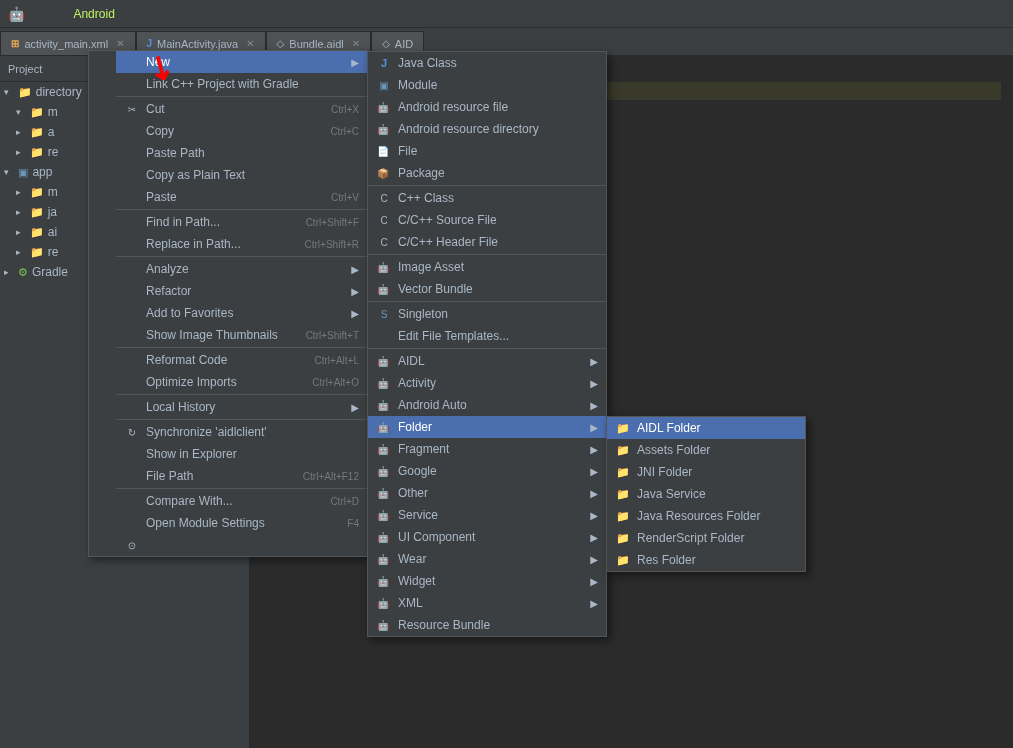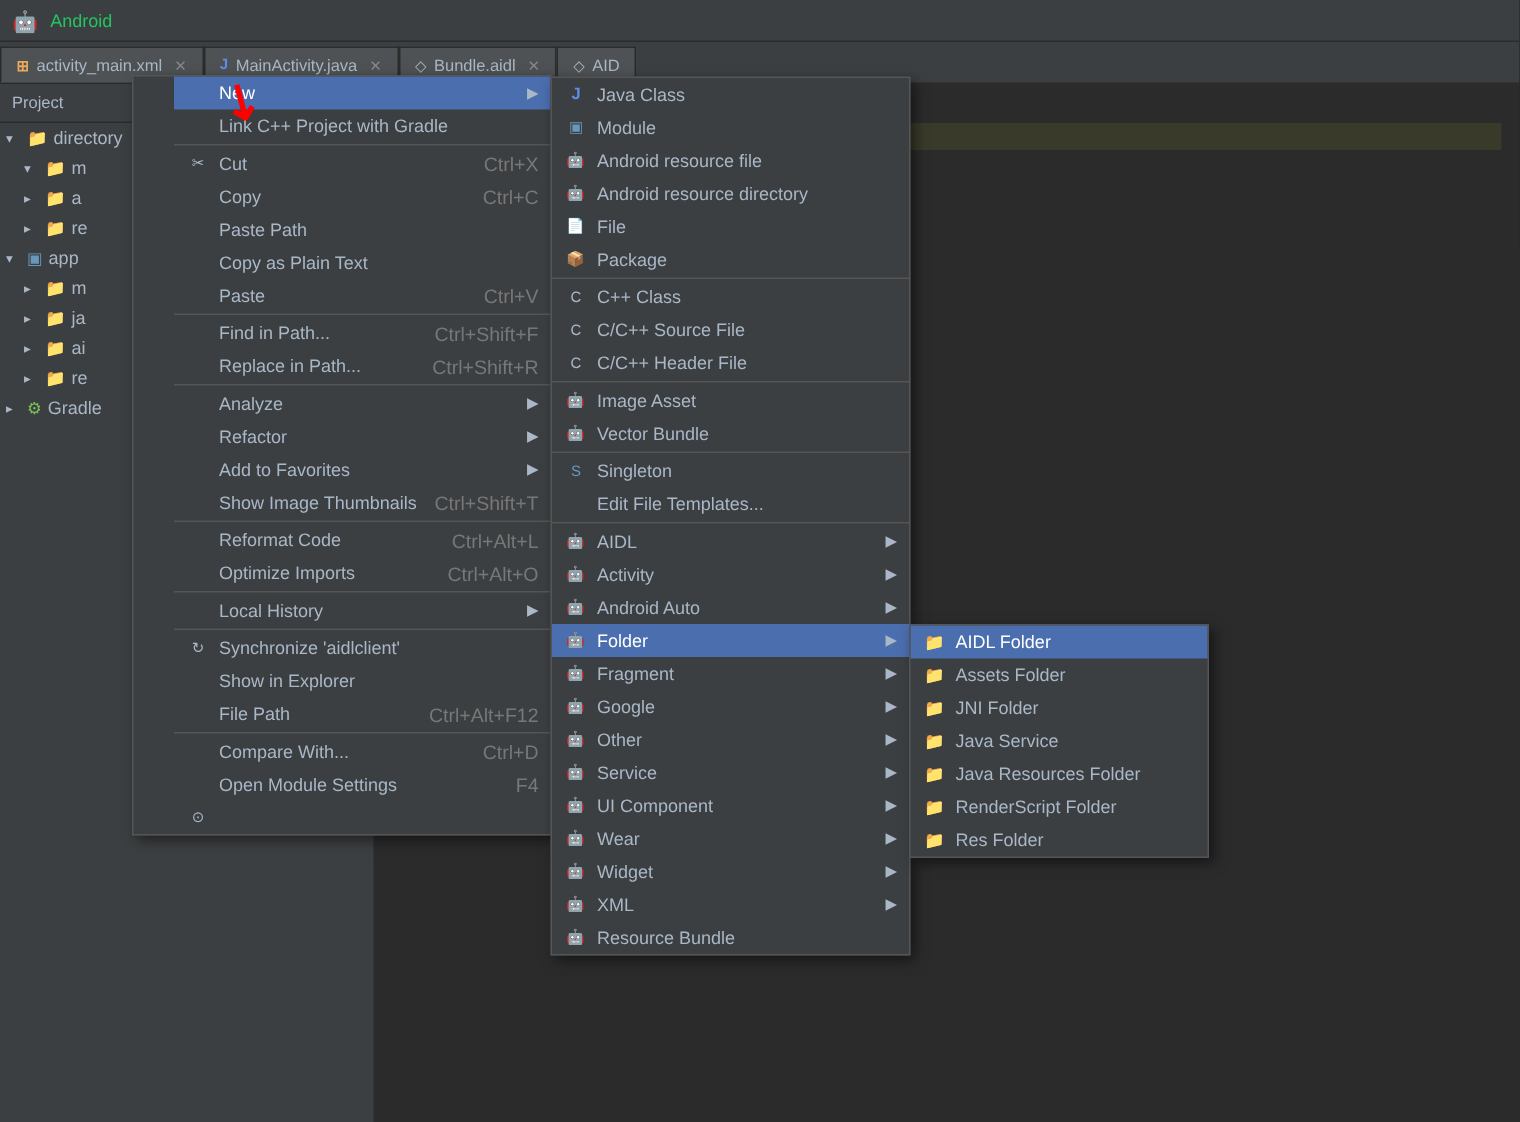--- a/index.html
+++ b/index.html
@@ -17,21 +17,21 @@
     
     .title-bar {
       height: 28px;
       background: #3c3f41;
       display: flex;
       align-items: center;
       padding: 0 8px;
       gap: 8px;
       border-bottom: 1px solid #2b2b2b;
     }
-    .title-text { color: #22c55e; font-size: 12px; }
+    .title-text { color: #bef264; font-size: 12px; margin-left: 40px; }
 
     
     .tabs-bar {
       height: 28px;
       background: #3c3f41;
       display: flex;
       align-items: flex-end;
       border-bottom: 1px solid #2b2b2b;
     }
     .tab {
@@ -128,21 +128,21 @@
       display: flex;
       align-items: center;
       padding: 0 8px;
       cursor: pointer;
       gap: 6px;
       color: #a9b7c6;
       position: relative;
     }
     .ctx-item.highlighted { background: #4b6eaf; color: white; }
     .ctx-label { flex: 1; }
-    .ctx-shortcut { color: #777; font-size: 13px; margin-left: auto; }
+    .ctx-shortcut { color: #777; font-size: 10px; margin-left: auto; }
     .ctx-arrow { color: #a9b7c6; margin-left: 4px; font-size: 10px; }
     .ctx-item-icon { width: 16px; height: 16px; display: flex; align-items: center; justify-content: center; font-size: 10px; }
 
     
     .submenu1 {
       position: absolute;
       left: 100%;
       top: 0;
       background: #3c3f41;
       border: 1px solid #555;

